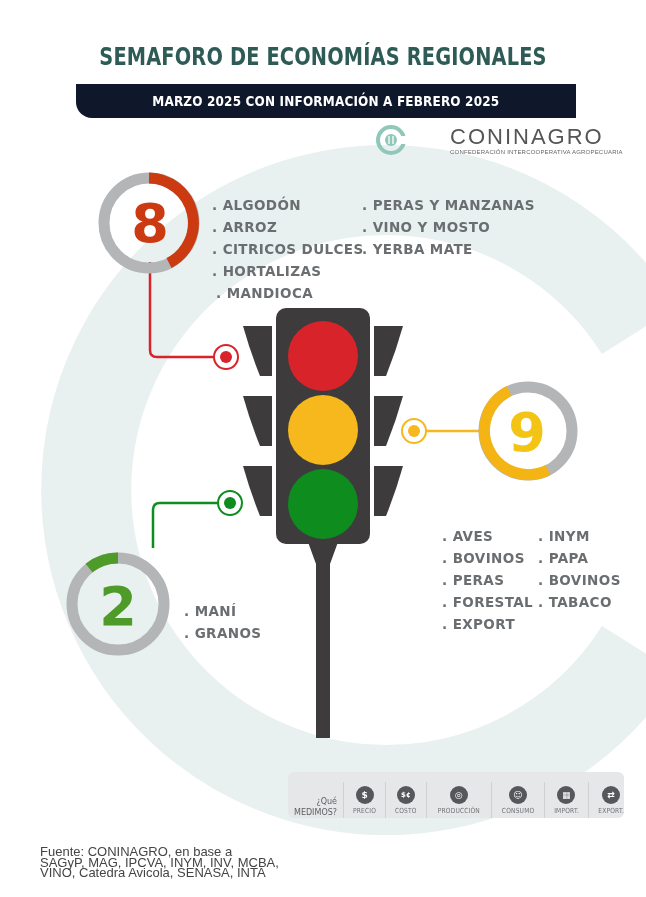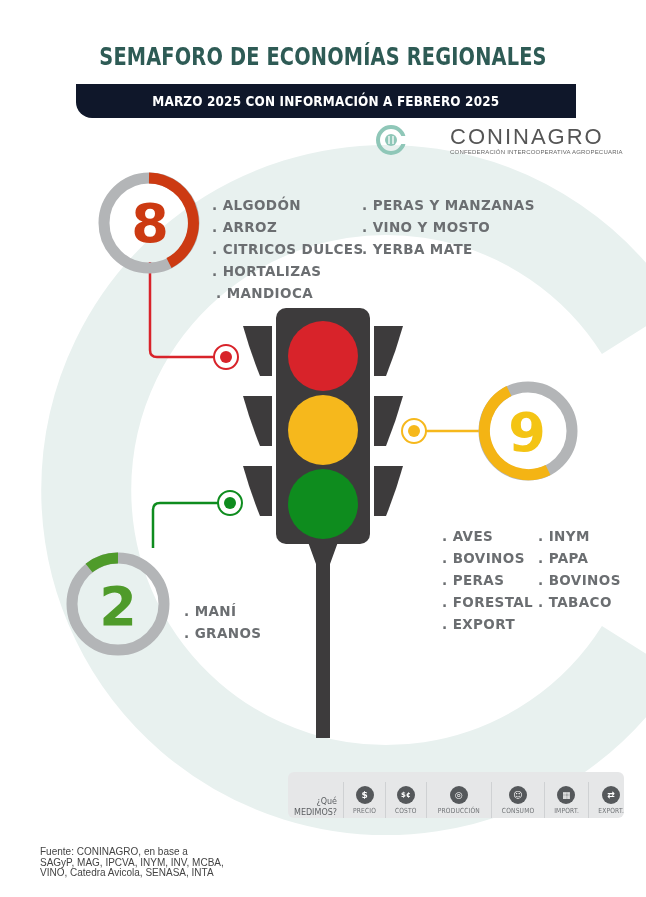--- a/index.html
+++ b/index.html
@@ -15,21 +15,21 @@
   .logo-sub { font-family: "Liberation Sans", sans-serif; font-size: 6px; color: #666; letter-spacing: 0.2px; margin-top: 1px; text-transform: uppercase; }
   .list { position: absolute; font-weight: bold; color: #6b6e71; font-size: 13.5px; letter-spacing: 0.4px; margin-top: 18px; }
   .list li { list-style: none; height: 22px; line-height: 22px; }
   .gauge { position: absolute; }
   .gnum { position: absolute; left: 0; top: 0; width: 100%; height: 100%; display: flex; align-items: center; justify-content: center; font-weight: bold; font-size: 54px; }
   .medimos { position: absolute; left: 288px; top: 772px; width: 336px; height: 46px; background: #e6e7e8; border-radius: 6px; display: flex; align-items: flex-end; padding-left: 6px; }
   .med-label { font-size: 8px; color: #5c5f62; text-align: right; line-height: 11px; width: 58px; padding-right: 6px; }
   .med-item { display: flex; flex-direction: column; align-items: center; padding: 0 7px; border-left: 1px solid #cfd1d3; height: 36px; justify-content: center; }
   .med-icon { width: 18px; height: 18px; border-radius: 50%; background: #55585b; display: flex; align-items: center; justify-content: center; color: #fff; font-size: 9px; font-weight: bold; }
   .med-cap { font-size: 7px; color: #6e7174; margin-top: 3px; letter-spacing: 0.2px; transform: scaleX(0.85); }
-  .source { position: absolute; left: 40px; top: 847px; font-size: 10px; color: #444; line-height: 10.5px; font-family: "Liberation Sans", sans-serif; }
+  .source { position: absolute; left: 40px; top: 847px; font-size: 13px; color: #444; line-height: 10.5px; font-family: "Liberation Sans", sans-serif; }
 </style>
 </head>
 <body>
 
 <div class="page">
 
   <svg class="bg-logo" viewBox="0 0 646 897">
     <path d="M 640 330 A 300 300 0 1 0 640 650" fill="none" stroke="#e8f1ef" stroke-width="90"></path>
   </svg>
 

